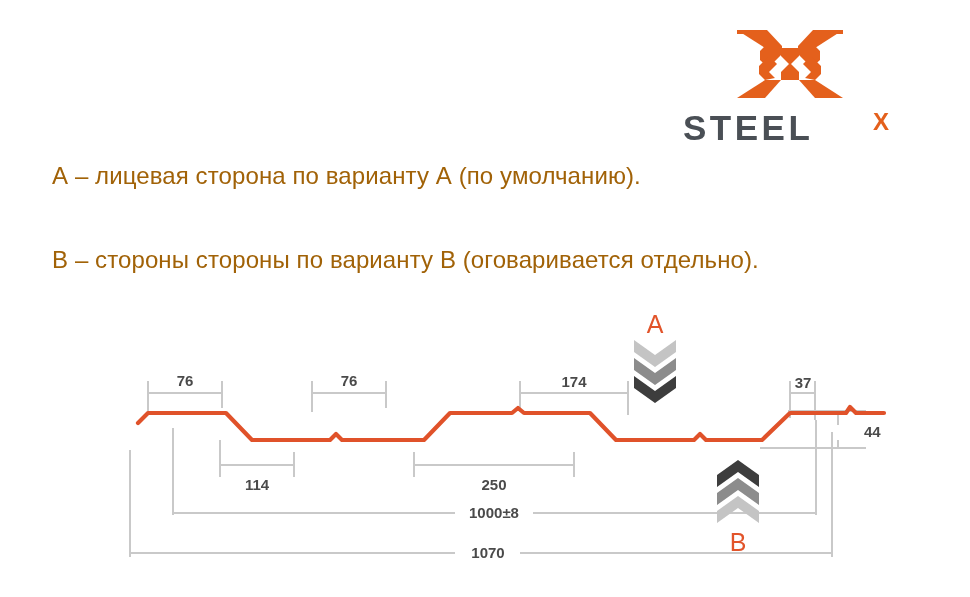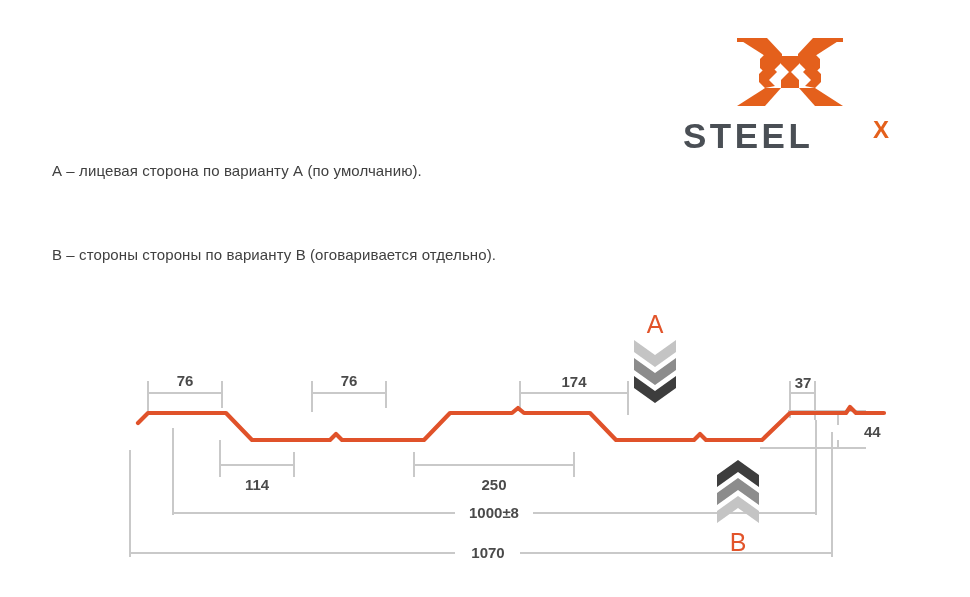--- a/index.html
+++ b/index.html
@@ -12,21 +12,21 @@
     height: 597px;
     position: relative;
     overflow: hidden;
     font-family: "Liberation Sans", "DejaVu Sans", sans-serif;
   }
 
   
   #brand-logo {
     position: absolute;
     left: 683px;
-    top: 32px;
+    top: 24px;
     width: 230px;
     height: 125px;
   }
   #logo-mark {
     position: absolute;
     left: 52px;
     top: 0px;
     width: 110px;
     height: 80px;
   }
@@ -35,22 +35,22 @@
     left: 0px;
     top: 84px;
     width: 230px;
     height: 40px;
   }
 
   
   .caption {
     position: absolute;
     left: 52px;
-    font-size: 15px;
-    color: #404040;
+    font-size: 24px;
+    color: #a16207;
     letter-spacing: 0.1px;
     white-space: nowrap;
   }
   #caption-a { top: 162px; }
   #caption-b { top: 246px; }
 
   
   #profile-drawing {
     position: absolute;
     left: 0;

